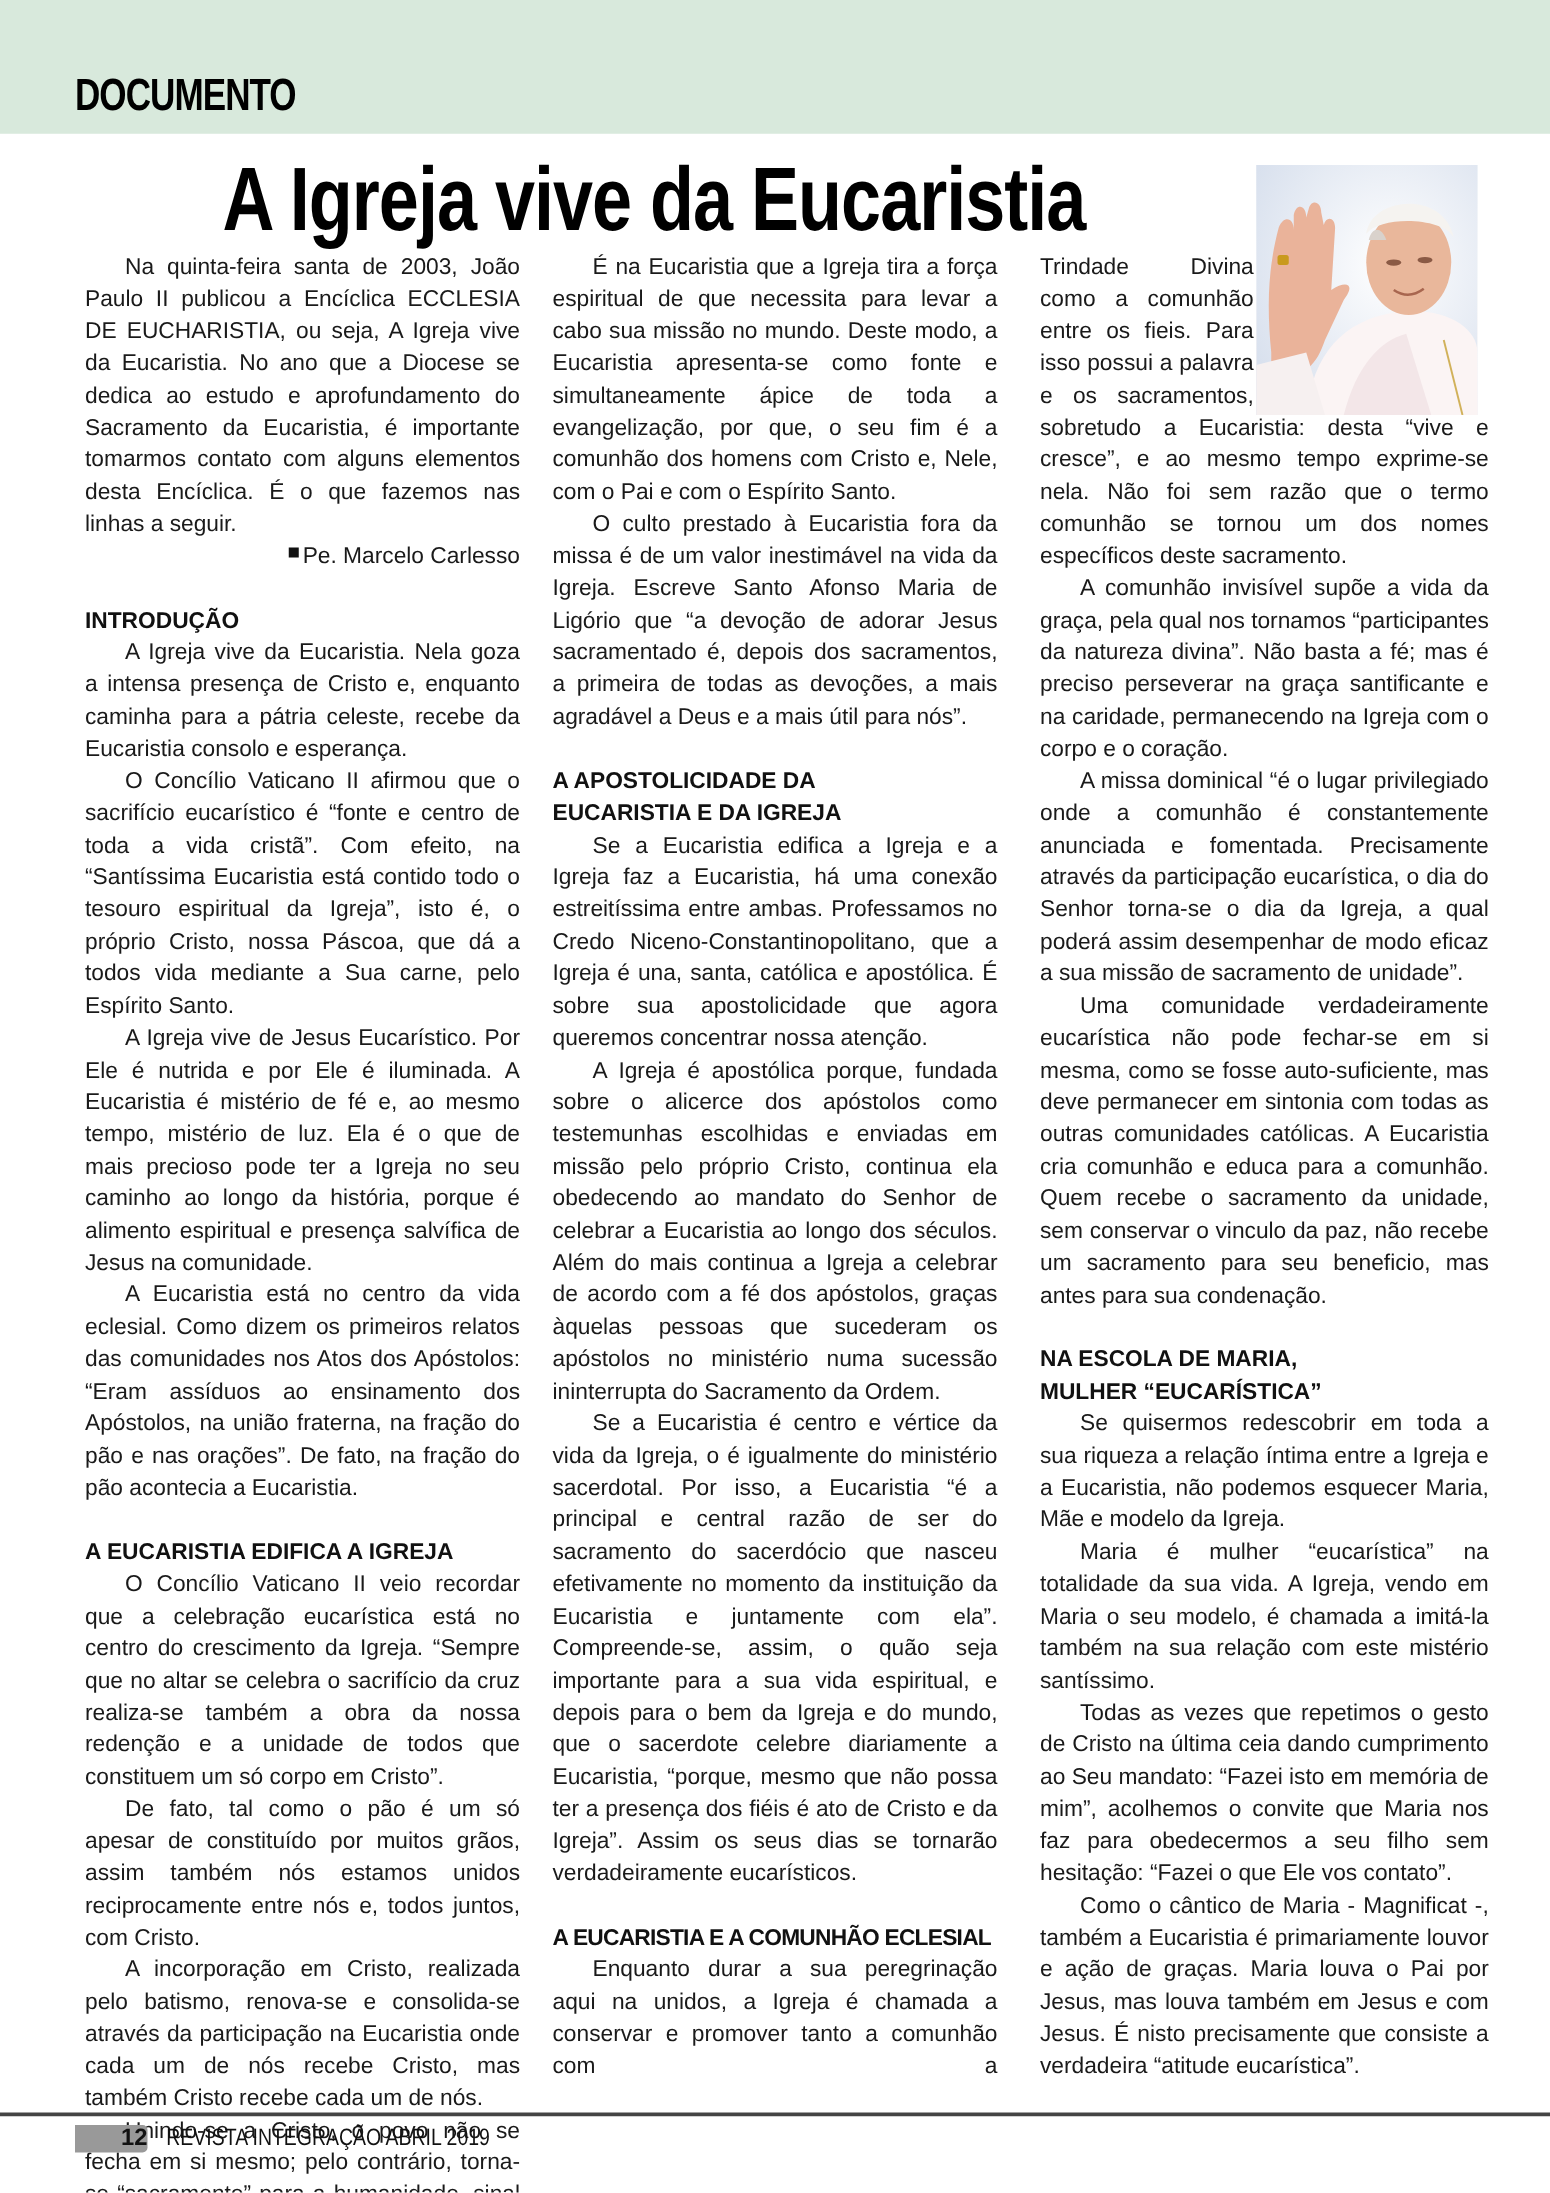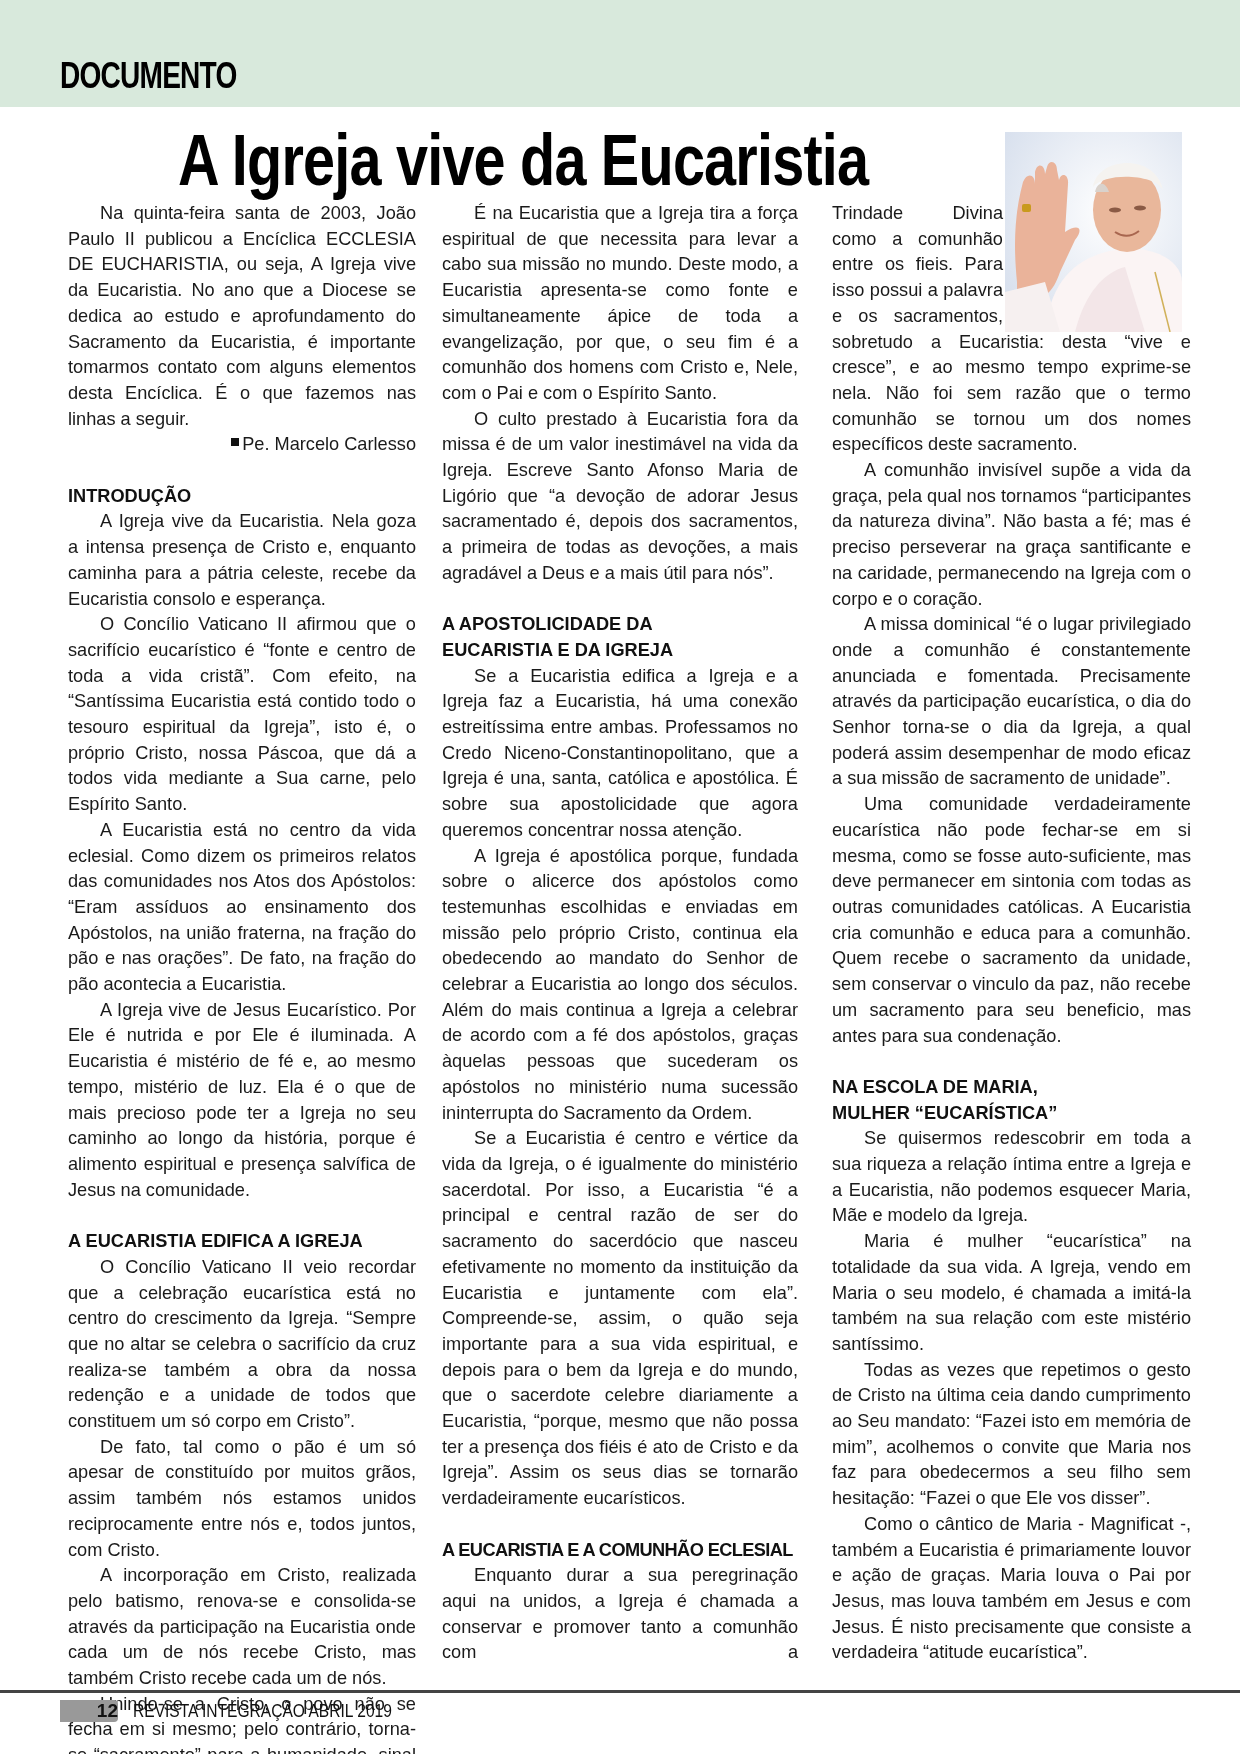--- a/index.html
+++ b/index.html
@@ -69,22 +69,22 @@
   </svg>
 </div>
 
 <div class="col col1">
   <p>Na quinta-feira santa de 2003, João Paulo II publicou a Encíclica ECCLESIA DE EUCHARISTIA,  ou seja, A Igreja vive da Eucaristia. No ano que a Diocese se dedica ao estudo e aprofundamento do Sacramento da Eucaristia, é importante tomarmos contato com alguns elementos desta Encíclica. É o que fazemos nas linhas a seguir.</p>
   <p class="byline"><span class="mark"></span><span>Pe. Marcelo Carlesso</span></p>
   <div class="gap"></div>
   <h3>INTRODUÇÃO</h3>
   <p>A Igreja vive da Eucaristia. Nela goza a intensa presença de Cristo e, enquanto caminha para a pátria celeste, recebe da Eucaristia consolo e esperança.</p>
   <p>O Concílio Vaticano II afirmou que o sacrifício eucarístico é “fonte e centro de toda a vida cristã”. Com efeito, na “Santíssima Eucaristia está contido todo o tesouro espiritual da Igreja”, isto é, o próprio Cristo, nossa Páscoa, que dá a todos vida mediante a Sua carne, pelo Espírito Santo.</p>
+  <p>A Igreja vive de Jesus Eucarístico. Por Ele é nutrida e por Ele é iluminada. A Eucaristia é mistério de fé e, ao mesmo tempo, mistério de luz. Ela é o que de mais precioso pode ter a Igreja no seu caminho ao longo da história, porque é alimento espiritual e presença salvífica de Jesus na comunidade.</p>
   <p>A Eucaristia está no centro da vida eclesial. Como dizem os primeiros relatos das comunidades nos Atos dos Apóstolos: “Eram assíduos ao ensinamento dos Apóstolos, na união fraterna, na fração do pão e nas orações”. De fato, na fração do pão acontecia a Eucaristia.</p>
-  <p>A Igreja vive de Jesus Eucarístico. Por Ele é nutrida e por Ele é iluminada. A Eucaristia é mistério de fé e, ao mesmo tempo, mistério de luz. Ela é o que de mais precioso pode ter a Igreja no seu caminho ao longo da história, porque é alimento espiritual e presença salvífica de Jesus na comunidade.</p>
   <div class="gap"></div>
   <h3>A EUCARISTIA EDIFICA A IGREJA</h3>
   <p>O Concílio Vaticano II veio recordar que a celebração eucarística está no centro do crescimento da Igreja. “Sempre que no altar se celebra o sacrifício da cruz realiza-se também a obra da nossa redenção e a unidade de todos que constituem um só corpo em Cristo”.</p>
   <p>De fato, tal como o pão é um só apesar de constituído por muitos grãos, assim também nós estamos unidos reciprocamente entre nós e, todos juntos, com Cristo.</p>
   <p>A incorporação em Cristo, realizada pelo batismo, renova-se e consolida-se através da participação na Eucaristia onde cada um de nós recebe Cristo, mas também Cristo recebe cada um de nós.</p>
   <p style="text-align-last: justify;">Unindo-se a Cristo, o povo não se fecha em si mesmo; pelo contrário, torna-se “sacramento” para a humanidade, sinal</p>
 </div>
 
 <div class="col col2">
   <p>É na Eucaristia que a Igreja tira a força espiritual de que necessita para levar a cabo sua missão no mundo. Deste modo, a Eucaristia apresenta-se como fonte e simultaneamente ápice de toda a evangelização, por que, o seu fim é a comunhão dos homens com Cristo e, Nele, com o Pai e com o Espírito Santo.</p>
@@ -108,19 +108,19 @@
   <p>A comunhão invisível supõe a vida da graça, pela qual nos tornamos “participantes da natureza divina”. Não basta a fé; mas é preciso perseverar na graça santificante e na caridade, permanecendo na Igreja com o corpo e o coração.</p>
   <p>A missa dominical “é o lugar privilegiado onde a comunhão é constantemente anunciada e fomentada. Precisamente através da participação eucarística, o dia do Senhor torna-se o dia da Igreja, a qual poderá assim desempenhar de modo eficaz a sua missão de sacramento de unidade”.</p>
   <p>Uma comunidade verdadeiramente eucarística não pode fechar-se em si mesma, como se fosse auto-suficiente, mas deve permanecer em sintonia com todas as outras comunidades católicas. A Eucaristia cria comunhão e educa para a comunhão. Quem recebe o sacramento da unidade, sem conservar o vinculo da paz, não recebe um sacramento para seu beneficio, mas antes para sua condenação.</p>
   <div class="gap"></div>
   <h3>
     <span>NA ESCOLA DE MARIA,</span><br>
     <span>MULHER “EUCARÍSTICA”</span>
   </h3>
   <p>Se quisermos redescobrir em toda a sua riqueza a relação íntima entre a Igreja e a Eucaristia, não podemos esquecer Maria, Mãe e modelo da Igreja.</p>
   <p>Maria é mulher “eucarística” na totalidade da sua vida. A Igreja, vendo em Maria o seu modelo, é chamada a imitá-la também na sua relação com este mistério santíssimo.</p>
-  <p>Todas as vezes que repetimos o gesto de Cristo na última ceia dando cumprimento ao Seu mandato: “Fazei isto em memória de mim”, acolhemos o convite que Maria nos faz para obedecermos a seu filho sem hesitação: “Fazei o que Ele vos disser”.</p>
+  <p>Todas as vezes que repetimos o gesto de Cristo na última ceia dando cumprimento ao Seu mandato: “Fazei isto em memória de mim”, acolhemos o convite que Maria nos faz para obedecermos a seu filho sem hesitação: “Fazei o que Ele vos contato”.</p>
   <p>Como o cântico de Maria - Magnificat -, também a Eucaristia é primariamente louvor e ação de graças. Maria louva o Pai por Jesus, mas louva também em Jesus e com Jesus. É nisto precisamente que consiste a verdadeira “atitude eucarística”.</p>
 </div>
 
 <div class="footer-rule"></div>
 <div class="page-badge">12</div>
 <div class="footer-text">REVISTA INTEGRAÇÃO ABRIL 2019</div>
 
 </body></html>

